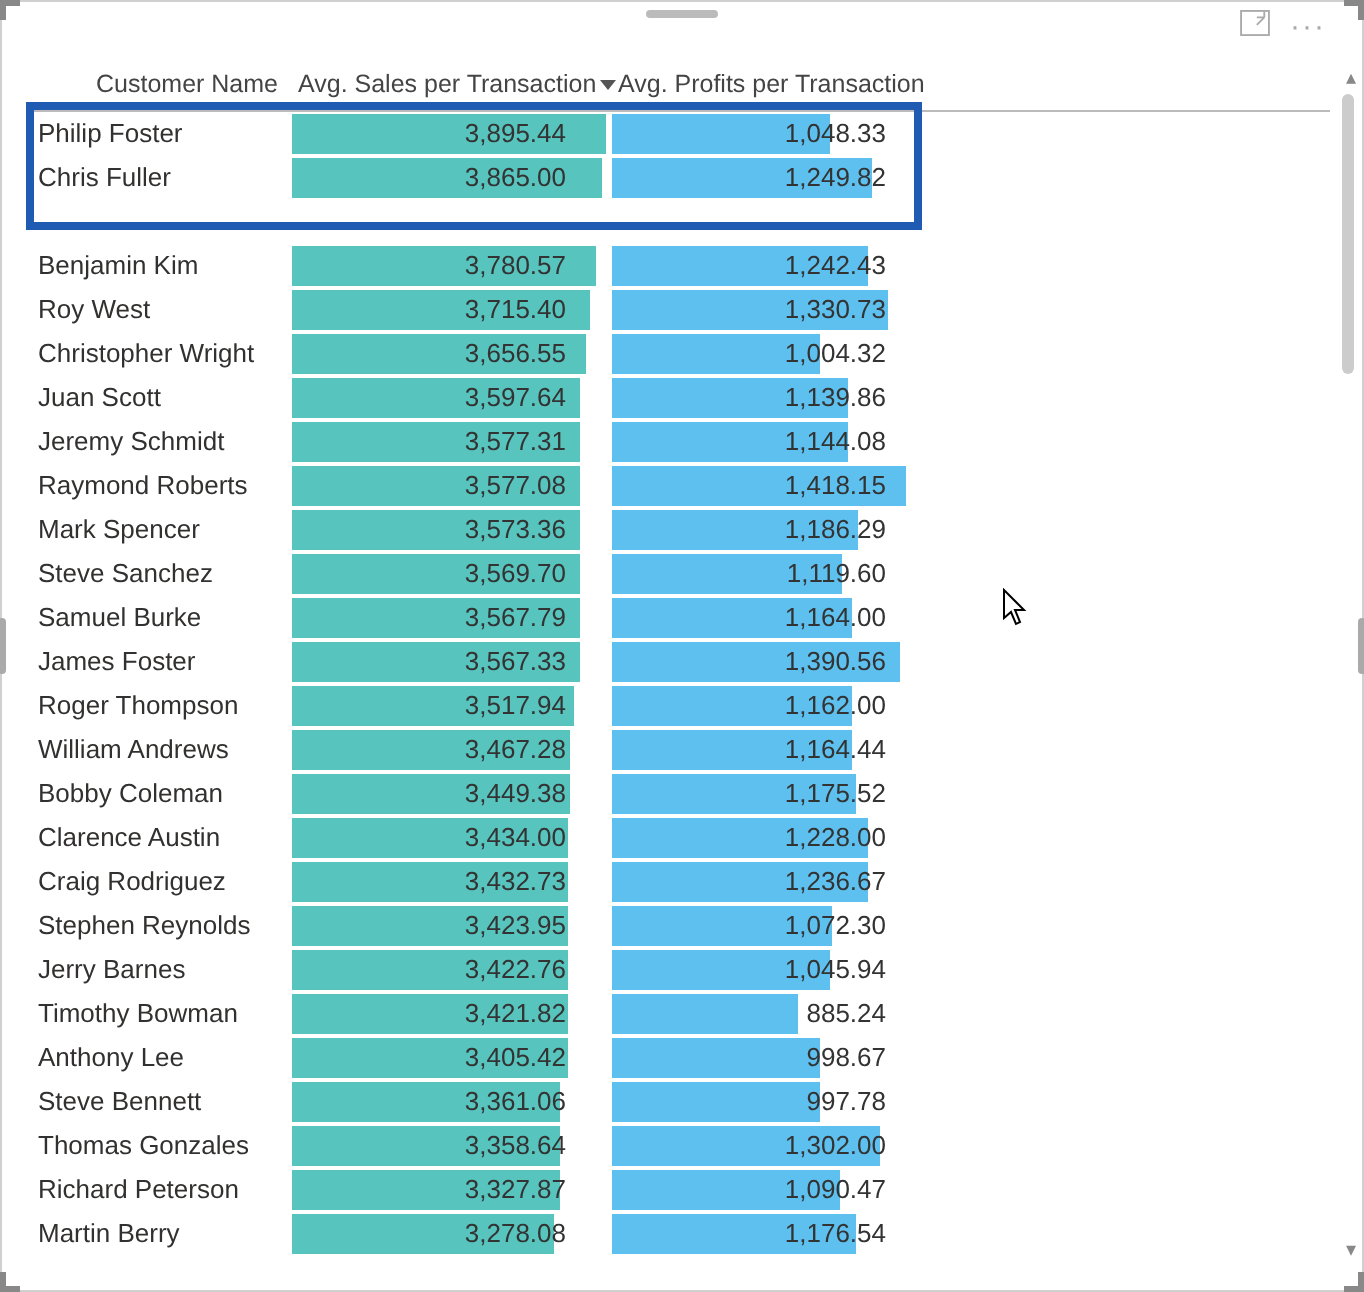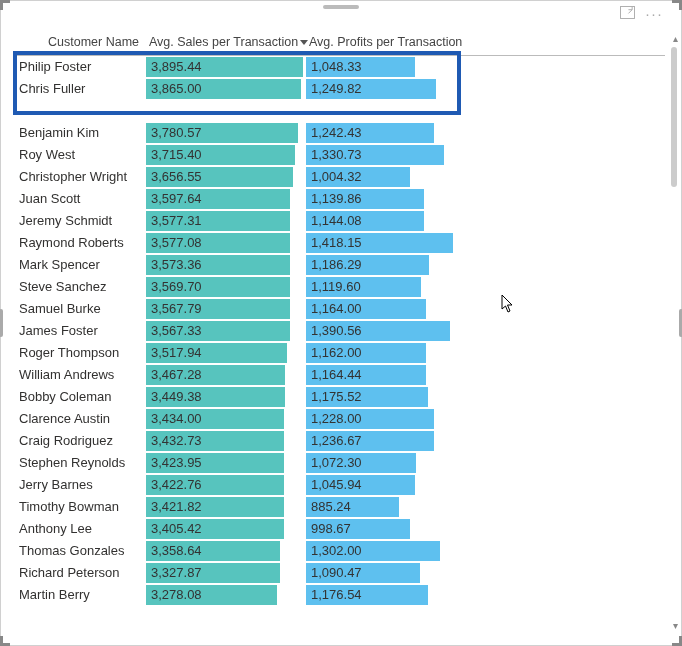--- a/index.html
+++ b/index.html
@@ -73,21 +73,21 @@
     height: 22px;
     font-size: 13px;
     vertical-align: middle;
     position: relative;
   }
   tbody td.name {
     color: #323130;
     padding-left: 4px;
   }
   tbody td.num {
-    text-align: left;
+    text-align: right;
     padding-right: 22px;
     font-variant-numeric: tabular-nums;
     margin-top: 16px;
   }
   
   td.bar .barfill {
     position: absolute;
     top: 1px; bottom: 1px; left: 1px;
     z-index: 0;
     border-radius: 0;
@@ -307,20 +307,26 @@
             <td class="num bar profits"><div class="barfill" style="width: 58%;"></div><span class="value">885.24</span></td>
             <td></td>
           </tr>
           <tr>
             <td class="name">Anthony Lee</td>
             <td class="num bar sales"><div class="barfill" style="width: 86%;"></div><span class="value">3,405.42</span></td>
             <td class="num bar profits"><div class="barfill" style="width: 65%;"></div><span class="value">998.67</span></td>
             <td></td>
           </tr>
           <tr>
+            <td class="name">Steve Bennett</td>
+            <td class="num bar sales"><div class="barfill" style="width: 84%;"></div><span class="value">3,361.06</span></td>
+            <td class="num bar profits"><div class="barfill" style="width: 65%;"></div><span class="value">997.78</span></td>
+            <td></td>
+          </tr>
+          <tr>
             <td class="name">Thomas Gonzales</td>
             <td class="num bar sales"><div class="barfill" style="width: 84%;"></div><span class="value">3,358.64</span></td>
             <td class="num bar profits"><div class="barfill" style="width: 84%;"></div><span class="value">1,302.00</span></td>
             <td></td>
           </tr>
           <tr>
             <td class="name">Richard Peterson</td>
             <td class="num bar sales"><div class="barfill" style="width: 84%;"></div><span class="value">3,327.87</span></td>
             <td class="num bar profits"><div class="barfill" style="width: 71%;"></div><span class="value">1,090.47</span></td>
             <td></td>

